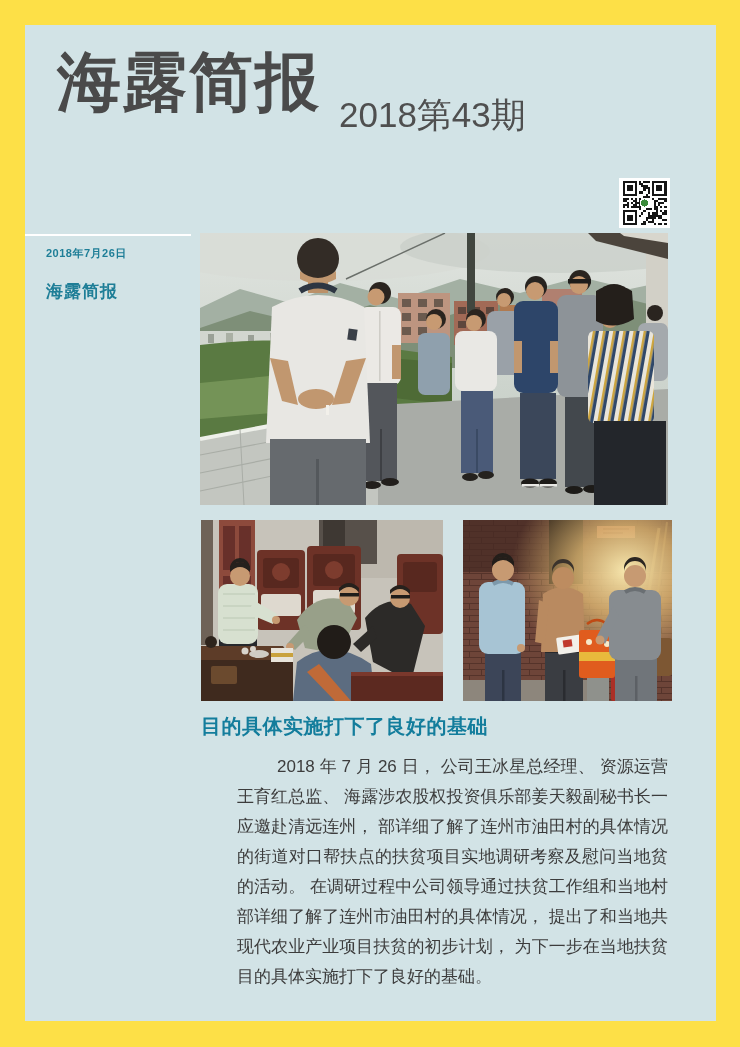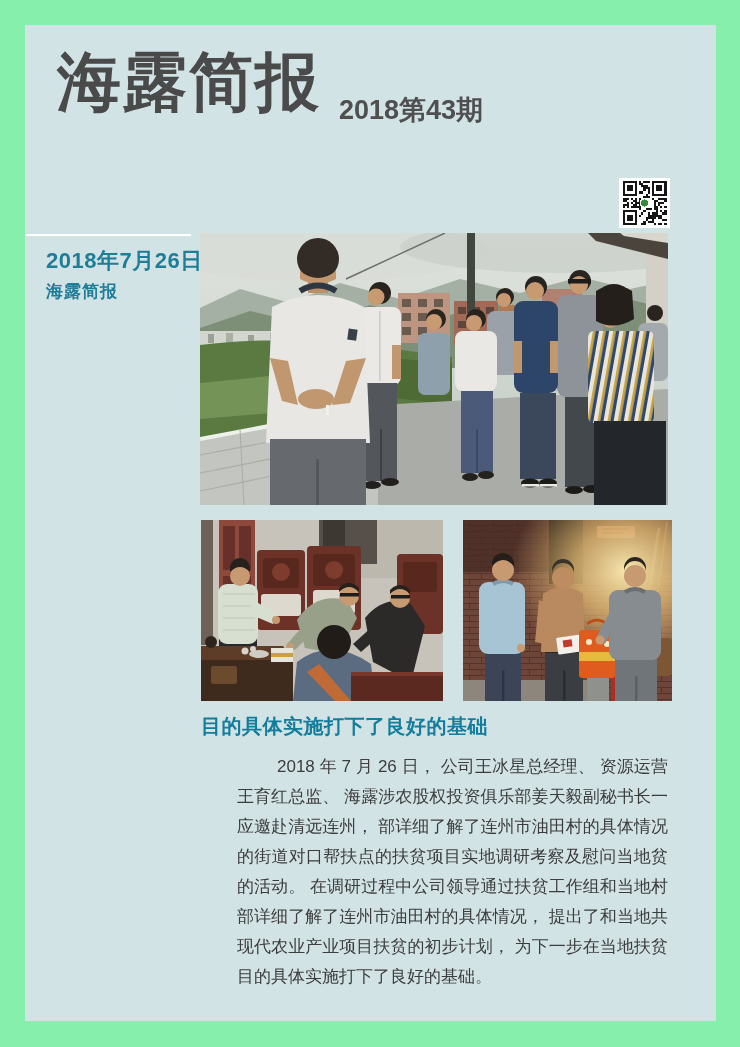--- a/index.html
+++ b/index.html
@@ -1,45 +1,45 @@
 <!DOCTYPE html>
 <html><head>
 <meta charset="utf-8">
 <style>
   * { margin:0; padding:0; box-sizing:border-box; }
   html,body { background:#e9e9e9; }
   .page {
     position:relative; width:740px; height:1047px;
-    background:#86efac; margin:0 auto; overflow:hidden;
+    background:#fde047; margin:0 auto; overflow:hidden;
     font-family:"Liberation Sans","DejaVu Sans",sans-serif;
   }
   .panel {
     position:absolute; left:25px; top:25px; width:691px; height:996px;
     background:#d2e3e6;
   }
   .title {
     position:absolute; left:57px; top:46px;
     font-size:64px; font-weight:900; letter-spacing:2px;
     color:#4a4a4a; line-height:1.15; white-space:nowrap;
   }
   .issue {
     position:absolute; left:339px; top:92px;
-    font-size:27px; font-weight:700; color:#4f4f4f; white-space:nowrap;
+    font-size:35px; font-weight:400; color:#4f4f4f; white-space:nowrap;
   }
   .qr-box {
     position:absolute; left:619px; top:178px; width:51px; height:50px;
     background:#ffffff; display:flex; align-items:center; justify-content:center;
   }
   .sep-line {
     position:absolute; left:25px; top:234px; width:166px; height:2px;
     background:#ffffff;
   }
   .side-date {
     position:absolute; left:46px; top:246px;
-    font-size:22px; font-weight:700; color:#1e7e97; letter-spacing:0.5px;
+    font-size:11px; font-weight:700; color:#1e7e97; letter-spacing:0.5px;
     white-space:nowrap;
   }
   .side-dept {
     position:absolute; left:46px; top:280px;
     font-size:17px; font-weight:700; color:#1e7e97; letter-spacing:1px;
     white-space:nowrap;
   }
   .photo { position:absolute; overflow:hidden; }
   .photo svg { display:block; width:100%; height:100%; }
   .photo-main  { left:200px; top:233px; width:468px; height:272px; }

